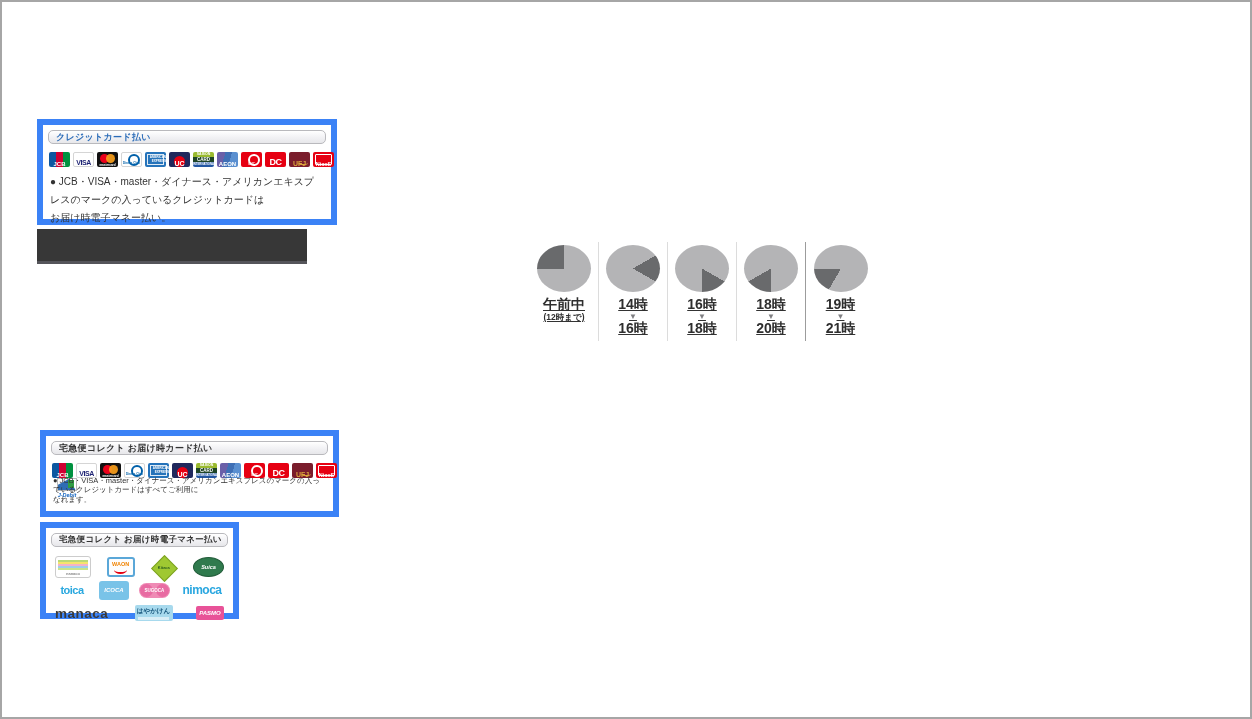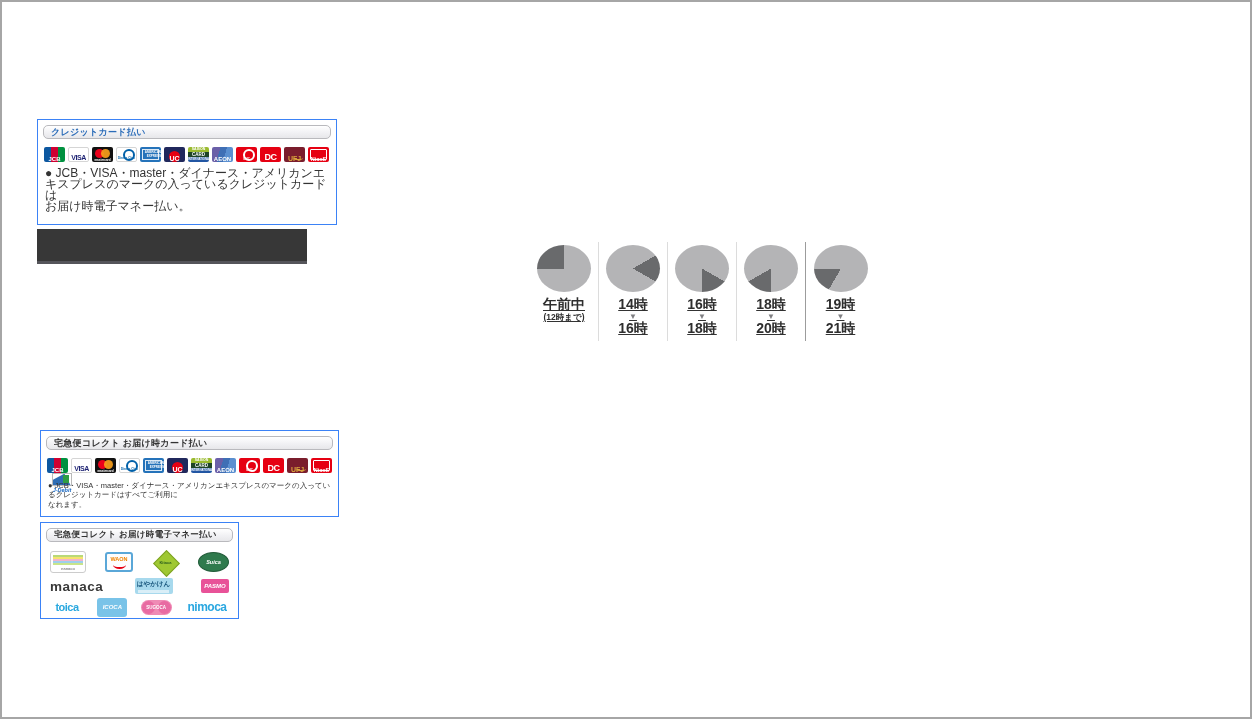--- a/index.html
+++ b/index.html
@@ -3,32 +3,32 @@
 <meta charset="utf-8">
 <style>
   html,body{margin:0;padding:0;background:#fff;}
   *{box-sizing:border-box;}
   .frame{
     position:relative;width:1252px;height:719px;background:#fff;
     border:2px solid #a6a6a6;overflow:hidden;
     font-family:"Liberation Sans","DejaVu Sans",sans-serif;color:#333;
   }
   
-  .box{position:absolute;background:#fff;border:1px solid #3b82f6;}
+  .box{position:absolute;background:#fff;border:6px solid #3b82f6;}
   .box-credit{left:35px;top:117px;width:300px;height:106px;}
   .box-collect{left:38px;top:428px;width:299px;height:87px;}
   .box-emoney{left:38px;top:520px;width:199px;height:97px;}
   .bar{
     height:14px;margin:5px 5px 0 5px;border:1px solid #b9b9bd;border-radius:5px;
     background:linear-gradient(180deg,#ffffff 0%,#f1f1f4 55%,#e7e7ea 100%);
     display:flex;align-items:center;padding:0 7px;
   }
   .bar-title{font-size:9px;font-weight:bold;letter-spacing:.3px;white-space:nowrap;}
   .bar-title.blue{color:#2b6cb8;}
-  .note{margin:6px 7px 0 7px;font-size:12px;line-height:11px;color:#333;}
+  .note{margin:6px 7px 0 7px;font-size:10px;line-height:18px;color:#333;}
   .note.small{font-size:7.5px;line-height:9.5px;margin-top:3px;}
 
   
   .cards-row{display:flex;gap:3px;margin:8px 6px 0 6px;align-items:center;}
   .clogo{
     position:relative;flex:none;width:21px;height:15px;border-radius:2px;
     display:flex;align-items:flex-end;justify-content:center;overflow:hidden;
     font-weight:bold;font-size:6px;line-height:1;
   }
   .clogo b{position:relative;z-index:2;font-style:normal;}
@@ -272,41 +272,41 @@
           <span class="elogo e-waon">
             <b>WAON</b>
           </span>
           <span class="elogo e-kitaca">
             <b>Kitaca</b>
           </span>
           <span class="elogo e-suica">
             <b>Suica</b>
           </span>
         </div>
+        <div class="em-row em-row-1">
+          <span class="elogo e-toica">
+            <b>toica</b>
+          </span>
+          <span class="elogo e-icoca">
+            <b>ICOCA</b>
+          </span>
+          <span class="elogo e-sugoca">
+            <b>SUGOCA</b>
+          </span>
+          <span class="elogo e-nimoca">
+            <b>nimoca</b>
+          </span>
+        </div>
         <div class="em-row em-row-2">
           <span class="elogo e-manaca">
             <b>manaca</b>
           </span>
           <span class="elogo e-hayakaken">
             <b>はやかけん</b>
           </span>
           <span class="elogo e-pasmo">
             <b>PASMO</b>
           </span>
         </div>
-        <div class="em-row em-row-1">
-          <span class="elogo e-toica">
-            <b>toica</b>
-          </span>
-          <span class="elogo e-icoca">
-            <b>ICOCA</b>
-          </span>
-          <span class="elogo e-sugoca">
-            <b>SUGOCA</b>
-          </span>
-          <span class="elogo e-nimoca">
-            <b>nimoca</b>
-          </span>
-        </div>
       </div>
   </section>
 
 </div>
 
 </body></html>

